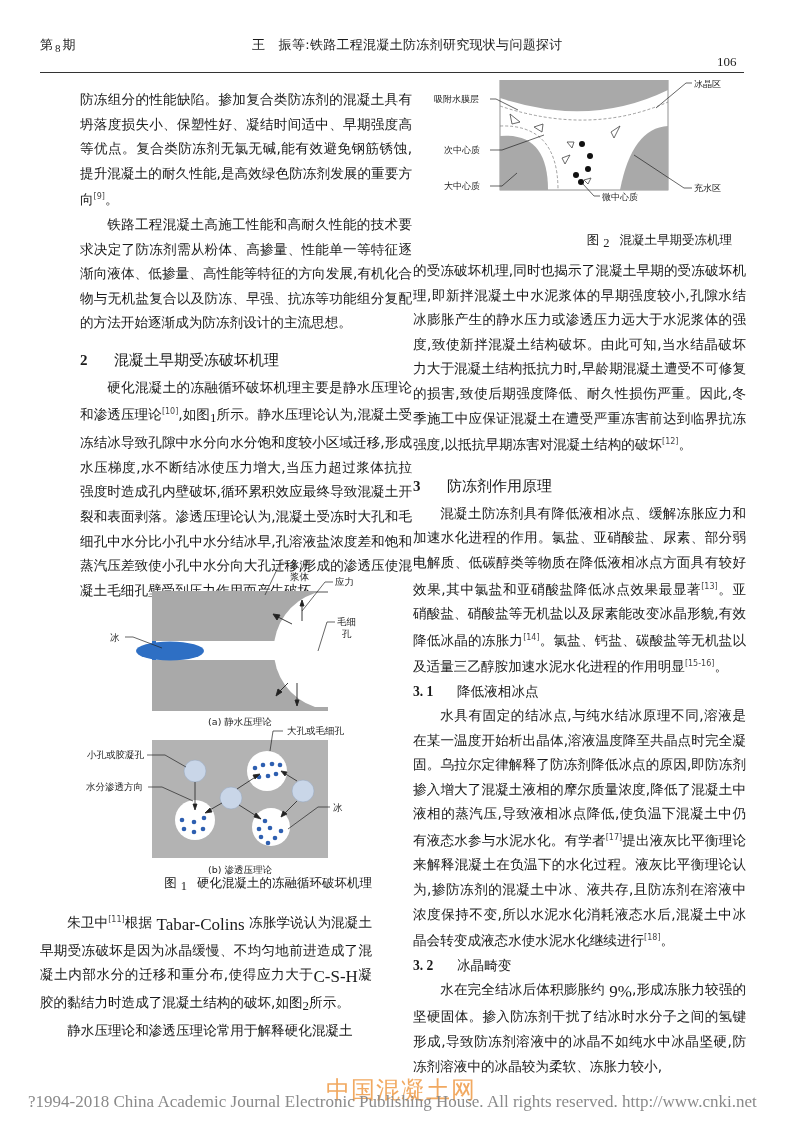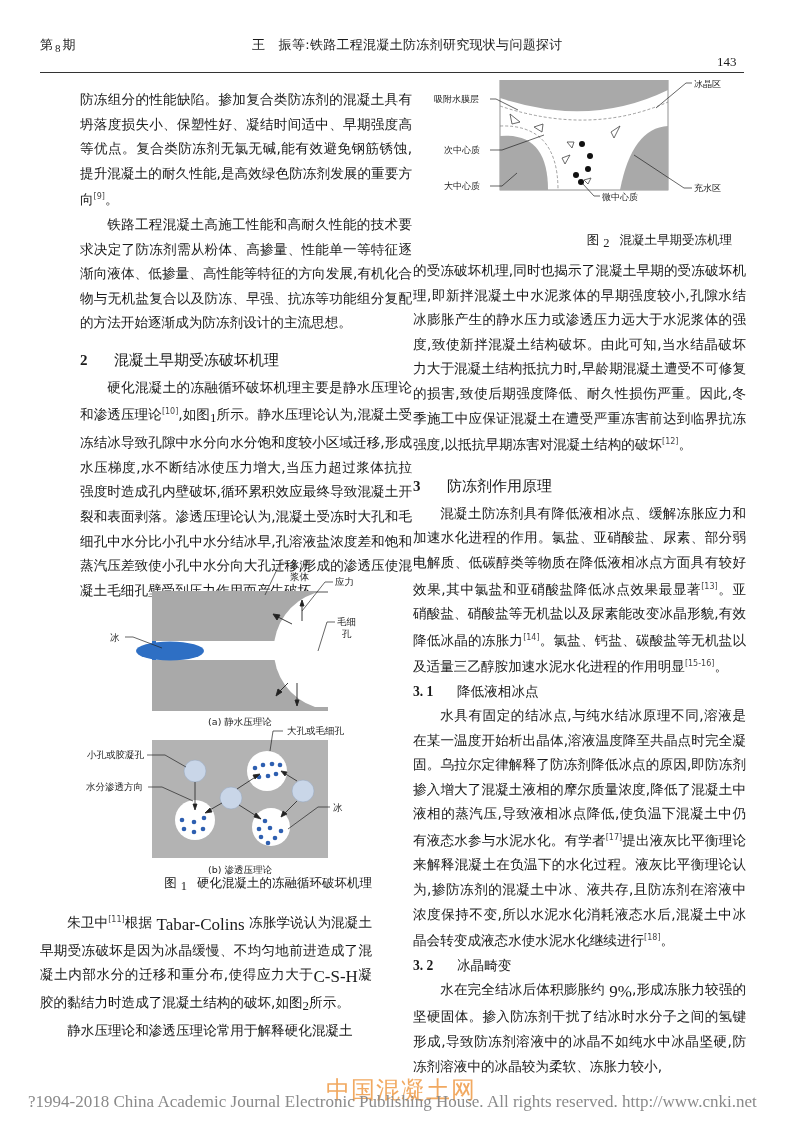--- a/index.html
+++ b/index.html
@@ -29,21 +29,21 @@
   .footer-copy { position: absolute; left: 28px; top: 1092px; font-family: "Liberation Serif", serif; font-size: 17px; color: #8a8a8a; white-space: nowrap; }
   .footer-wm { position: absolute; left: 326px; top: 1074px; font-size: 24px; color: #f0a050; opacity: 0.9; letter-spacing: 1px; }
 </style>
 </head>
 <body>
 
 <div class="header">
   <span class="hdr-issue"><span>第</span><span class="sub">8</span><span>期</span></span>
   <span class="hdr-title">王　振等:铁路工程混凝土防冻剂研究现状与问题探讨</span>
 </div>
-<span class="hdr-page">143</span>
+<span class="hdr-page">106</span>
 <div class="hdr-rule"></div>
 
 <div class="col" style="left:40px; top:87px; width:332px;margin-left:40px;">
   <p><span>防冻组分的性能缺陷。掺加复合类防冻剂的混凝土具有坍落度损失小、保塑性好、凝结时间适中、早期强度高等优点。复合类防冻剂无氯无碱,能有效避免钢筋锈蚀,提升混凝土的耐久性能,是高效绿色防冻剂发展的重要方向</span><span class="ref">[9]</span><span>。</span></p>
   <p class="indent">铁路工程混凝土高施工性能和高耐久性能的技术要求决定了防冻剂需从粉体、高掺量、性能单一等特征逐渐向液体、低掺量、高性能等特征的方向发展,有机化合物与无机盐复合以及防冻、早强、抗冻等功能组分复配的方法开始逐渐成为防冻剂设计的主流思想。</p>
   <div style="height:10px"></div>
   <div class="sec-head"><span class="n">2</span><span>混凝土早期受冻破坏机理</span></div>
   <p class="indent"><span>硬化混凝土的冻融循环破坏机理主要是静水压理论和渗透压理论</span><span class="ref">[10]</span><span>,如图</span><span class="num-sub">1</span><span>所示。静水压理论认为,混凝土受冻结冰导致孔隙中水分向水分饱和度较小区域迁移,形成水压梯度,水不断结冰使压力增大,当压力超过浆体抗拉强度时造成孔内壁破坏,循环累积效应最终导致混凝土开裂和表面剥落。渗透压理论认为,混凝土受冻时大孔和毛细孔中水分比小孔中水分结冰早,孔溶液盐浓度差和饱和蒸汽压差致使小孔中水分向大孔迁移,形成的渗透压使混凝土毛细孔壁受到压力作用而产生破坏。</span></p>
 </div>
 

